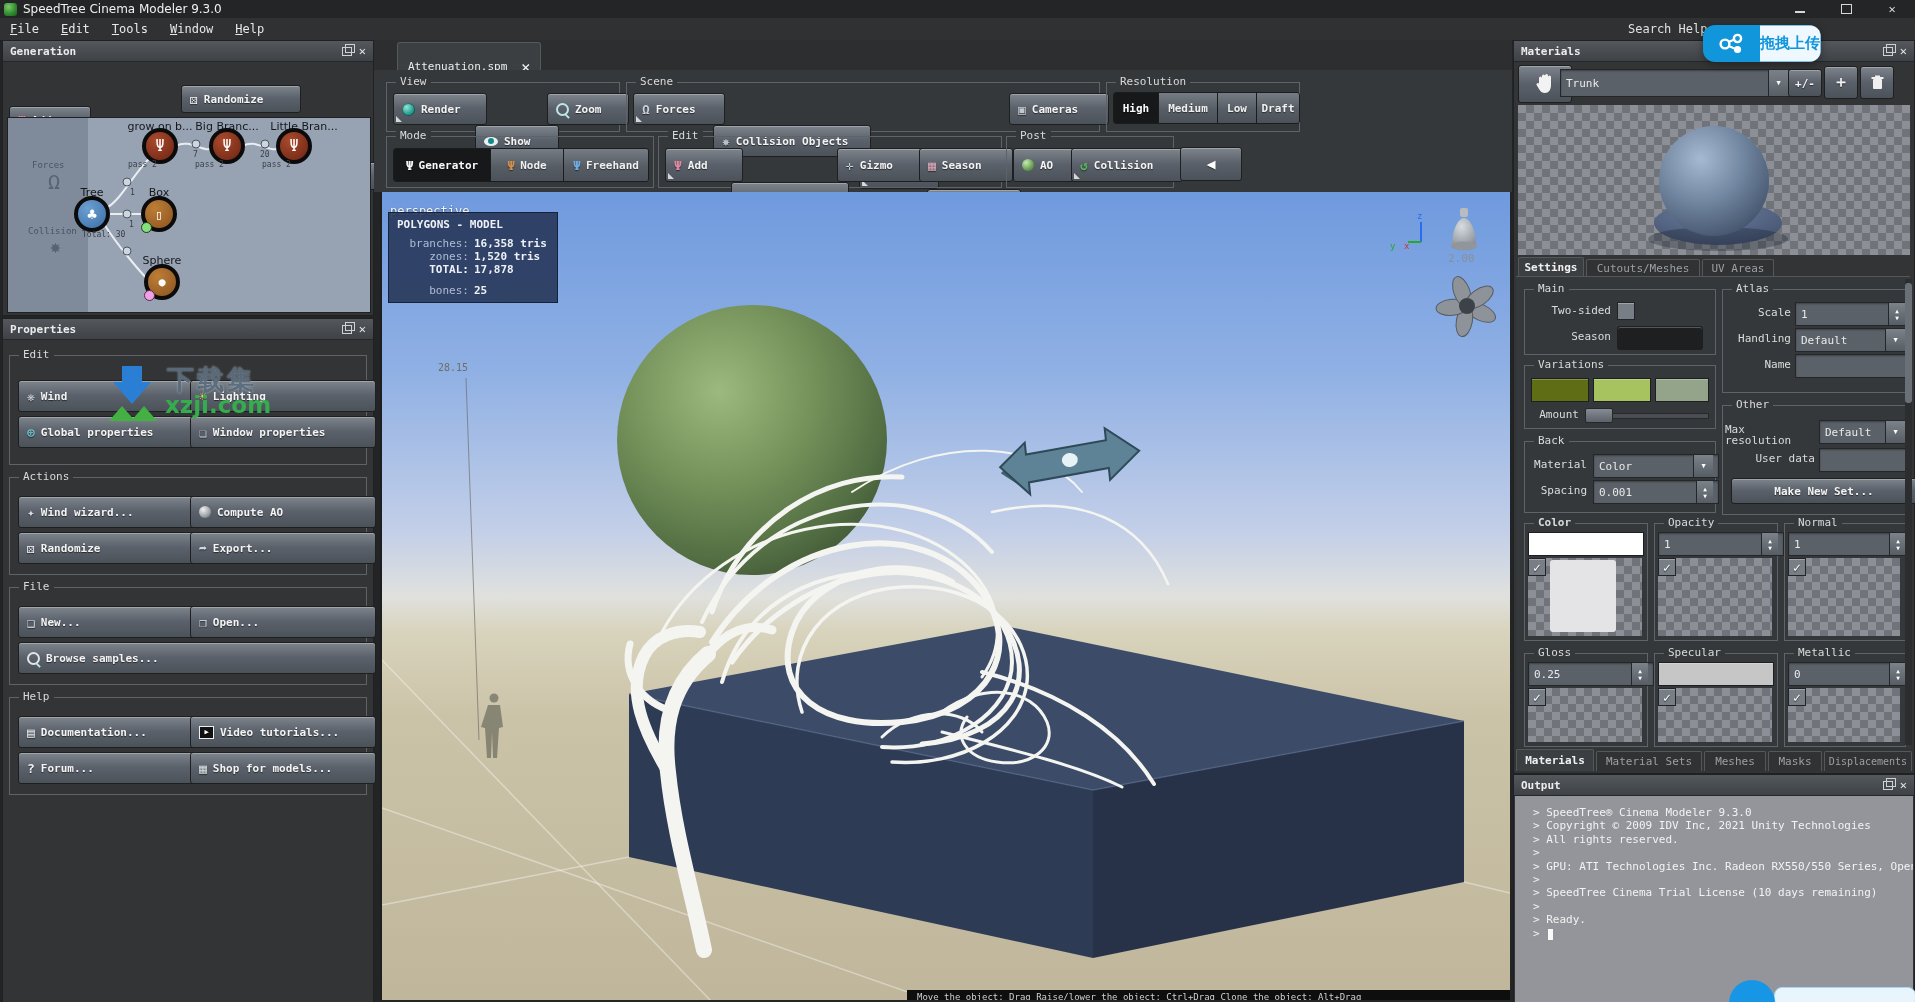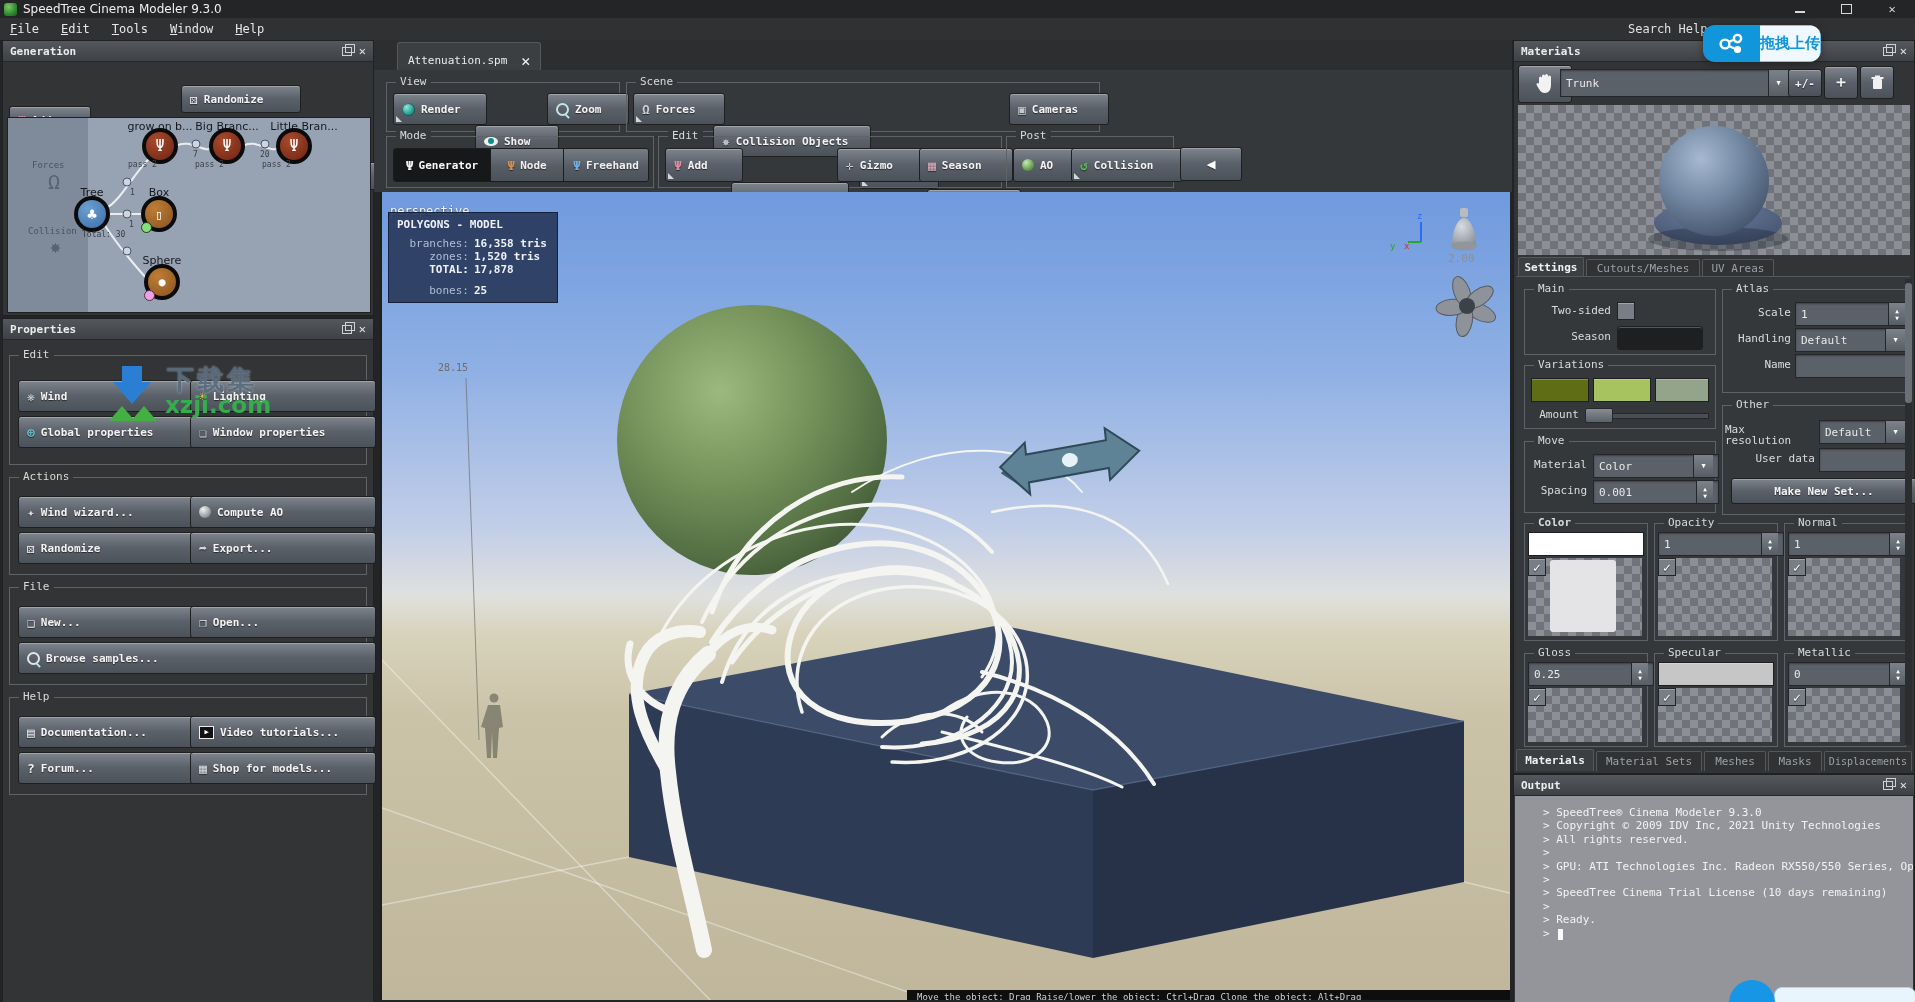--- a/index.html
+++ b/index.html
@@ -69,21 +69,21 @@
   .ico-sph{width:12px;height:12px;border-radius:50%;display:inline-block;background:radial-gradient(circle at 35% 30%,#f2f2f2,#9aa0a6 60%,#5c6268);}
   .ico-sphg{width:12px;height:12px;border-radius:50%;display:inline-block;background:radial-gradient(circle at 35% 30%,#c8eab4,#6aa052 60%,#3c6430);}
   .ico-video{width:13px;height:11px;background:#111;border:1px solid #eee;display:inline-flex;align-items:center;justify-content:center;color:#fff;font-size:7px;}
   
   .gnode{position:absolute;width:28px;height:28px;border-radius:50%;border:4px solid #0b0b0b;display:flex;align-items:center;justify-content:center;}
   .gnl{position:absolute;font-size:11px;color:#16181c;font-family:"DejaVu Sans",sans-serif;white-space:nowrap;transform:translateX(-50%);}
   .gns{position:absolute;font-size:8px;color:#3a3f46;white-space:nowrap;}
   .dot{position:absolute;width:9px;height:9px;border-radius:50%;border:1px solid #1e3a1e;}
   
   .ttab{position:absolute;background:#3c3f42;border:1px solid #56595c;border-bottom:none;border-radius:3px 3px 0 0;
-        display:flex;align-items:center;font-size:11px;color:#ececec;padding:4px 10px;gap:14px;}
+        display:flex;align-items:center;font-size:11px;color:#ececec;padding:10px 10px;gap:14px;}
   .mtab{position:absolute;font-size:11px;display:flex;align-items:center;justify-content:center;
         background:#303234;border:1px solid #55585b;border-bottom:none;color:#9aa0a5;border-radius:2px 2px 0 0;}
   .mtab.on{background:#3c3f42;color:#f0f0f0;font-weight:bold;}
   .swatch{border:1px solid #1d1f21;box-shadow:inset 0 1px 0 rgba(255,255,255,.25);}
   
   #vp-stats{background:rgba(37,52,85,.88);border:1px solid rgba(20,30,55,.9);color:#eef2f8;font-size:11px;padding:5px 8px;}
   #vp-stats .k{color:#aebdd8;text-align:right;display:inline-block;width:72px;}
   #vp-stats .v{font-weight:bold;margin-left:5px;}
   
   .oline{font-size:11px;line-height:13.4px;white-space:nowrap;color:#f2f3f4;}
@@ -350,20 +350,29 @@
         <span>Wind</span>
       </div>
     <div class="abs btn crn" style="left:300px;top:10px;width:76px;height:30px;">
         <span class="ig" style="color:#d8d8cf">☀</span>
         <span>Light</span>
       </div>
     <div class="abs btn" style="left:382px;top:10px;width:82px;height:30px;">
         <span class="ig" style="color:#c2c8ce">▣</span>
         <span>Cameras</span>
       </div>
+  </div>
+  <div class="grp" style="position:absolute;left:732px;top:12px;width:192px;height:48px;">
+    <span class="grp-lb" style="background:#35383b">Resolution</span>
+    <div class="seg abs" style="left:6px;top:9px;height:30px;">
+      <div class="cell on" style="width:44px">High</div>
+      <div class="cell" style="width:58px">Medium</div>
+      <div class="cell" style="width:38px">Low</div>
+      <div class="cell" style="width:42px">Draft</div>
+    </div>
   </div>
 
   <div class="grp" style="position:absolute;left:12px;top:66px;width:266px;height:50px;">
     <span class="grp-lb" style="background:#35383b">Mode</span>
     <div class="seg abs" style="left:6px;top:11px;height:32px;">
       <div class="cell on" style="width:96px">
           <span class="ig" style="color:#f2f2f2">Ψ</span>
           <span>Generator</span>
         </div>
       <div class="cell" style="width:72px">
@@ -609,21 +618,21 @@
       <div class="abs fld" style="left:96px;top:14px;width:80px;height:22px;">
           <span>Default</span>
           <span class="ddbox">▼</span>
         </div>
       <span class="lab r" style="left:2px;top:46px;width:90px;">User data</span>
       <div class="abs fld" style="left:96px;top:42px;width:80px;height:22px;"></div>
       <div class="abs btn" style="left:8px;top:72px;width:168px;height:24px;justify-content:center;">Make New Set...</div>
     </div>
 
     <div class="grp" style="position:absolute;left:8px;top:164px;width:190px;height:70px;">
-      <span class="grp-lb" style="background:#35383b">Move</span>
+      <span class="grp-lb" style="background:#35383b">Back</span>
       <span class="lab r" style="left:2px;top:16px;width:60px;">Material</span>
       <div class="abs fld" style="left:68px;top:12px;width:114px;height:22px;">
           <span>Color</span>
           <span class="ddbox">▼</span>
         </div>
       <span class="lab r" style="left:2px;top:42px;width:60px;">Spacing</span>
       <div class="abs fld" style="left:68px;top:38px;width:114px;height:22px;">
           <span>0.001</span>
           <span class="spbox">
             <span>▲</span>
@@ -713,21 +722,21 @@
 </div>
 
 <div class="abs panel" style="left:1513px;top:774px;width:400px;height:228px;">
   <div class="phdr">
     <span>Output</span>
     <span class="hics">
       <span class="ic-float"></span>
       <span class="ic-x">✕</span>
     </span>
   </div>
-  <div class="abs" style="left:1px;top:21px;width:398px;height:206px;background:#93959a;padding:10px 0 0 28px;box-sizing:border-box;overflow:hidden;">
+  <div class="abs" style="left:1px;top:21px;width:398px;height:206px;background:#93959a;padding:10px 0 0 18px;box-sizing:border-box;overflow:hidden;">
     <div class="oline">&gt; SpeedTree® Cinema Modeler 9.3.0</div>
     <div class="oline">&gt; Copyright © 2009 IDV Inc, 2021 Unity Technologies</div>
     <div class="oline">&gt; All rights reserved.</div>
     <div class="oline">&gt;</div>
     <div class="oline">&gt; GPU: ATI Technologies Inc. Radeon RX550/550 Series, OpenGL: 4.6.</div>
     <div class="oline">&gt;</div>
     <div class="oline">&gt; SpeedTree Cinema Trial License (10 days remaining)</div>
     <div class="oline">&gt;</div>
     <div class="oline">&gt; Ready.</div>
     <div class="oline"><span>&gt;</span><span class="caret"></span></div>

